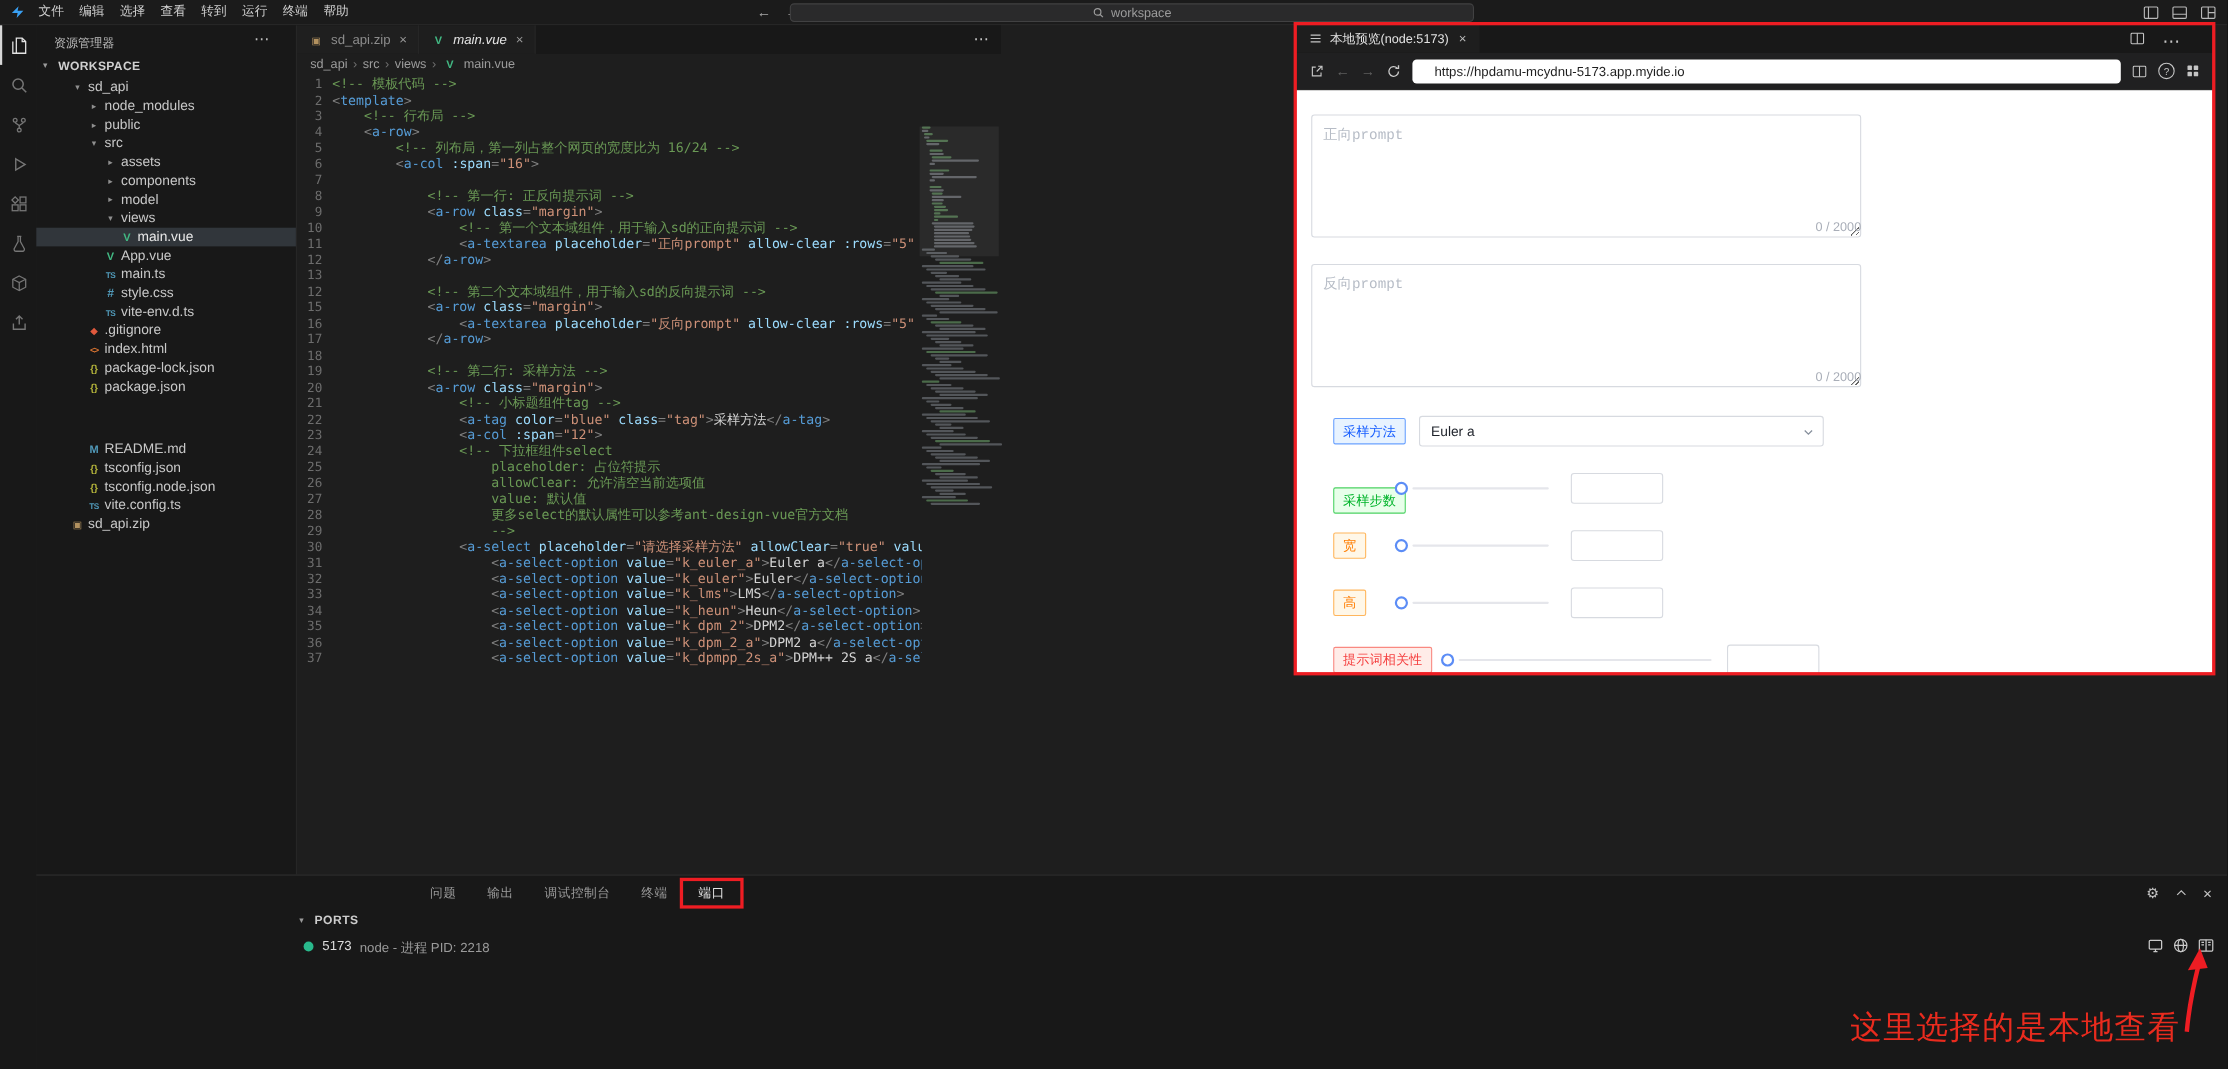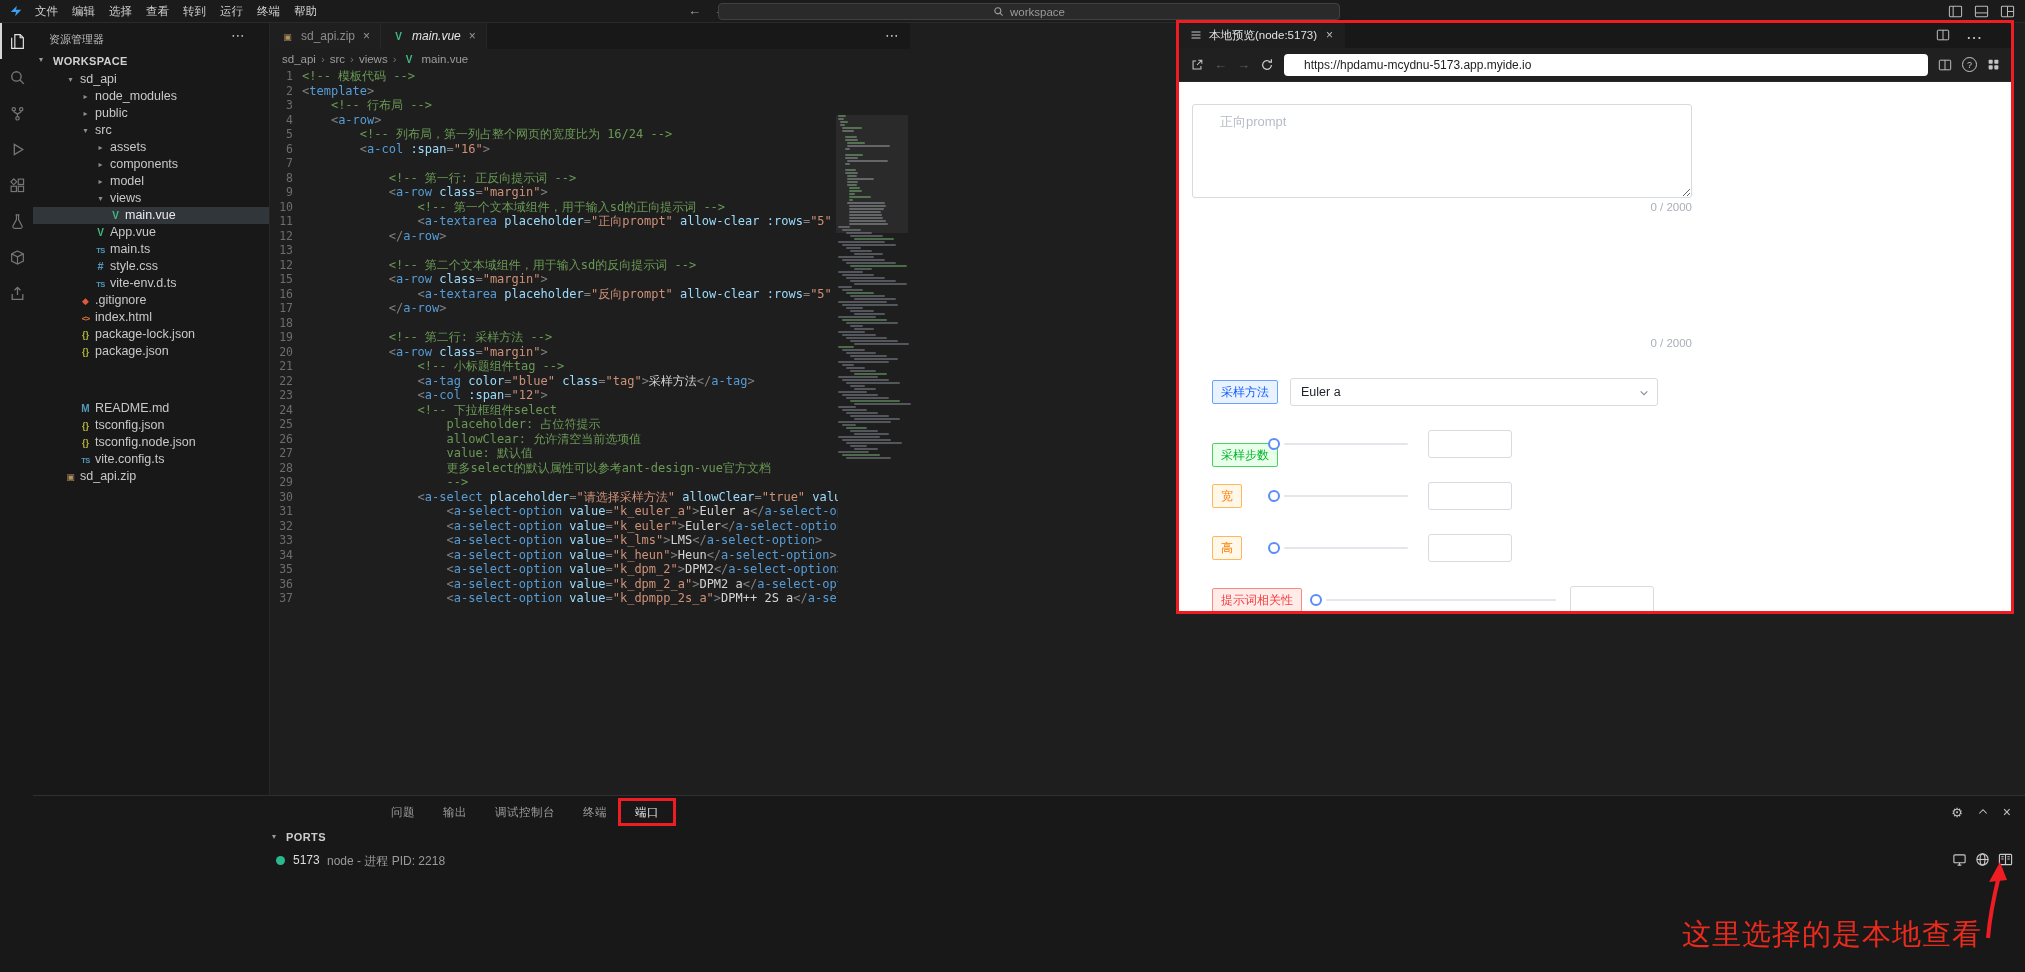--- a/index.html
+++ b/index.html
@@ -71,21 +71,21 @@
   #preview{position:absolute;left:1178px;top:22px;width:834px;height:590px;background:#181818;}
   #pv-tabbar{position:relative;height:26px;background:#181818;}
   #pv-tab{position:absolute;left:0;top:0;height:26px;display:flex;align-items:center;gap:7px;padding:0 12px;background:#1e1e1e;font-size:11.5px;color:#e2e2e2;}
   #pv-tab .tab-close{color:#bdbdbd;}
   #pv-tab-icons{position:absolute;right:30px;top:6px;display:flex;gap:16px;color:#c5c5c5;}
   #pv-toolbar{position:relative;height:34px;background:#202021;border-bottom:1px solid #2a2a2a;display:flex;align-items:center;gap:10px;padding:0 12px;box-sizing:border-box;}
   .tb-arrow{font-size:13px;color:#5e5e5e;}
   #pv-url{flex:1;height:22px;background:#fff;border-radius:4px;color:#1f1f1f;font-size:12px;line-height:22px;padding:0 20px;overflow:hidden;white-space:nowrap;}
   .q-icon{width:13px;height:13px;border:1px solid #c5c5c5;border-radius:50%;font-size:9px;display:flex;align-items:center;justify-content:center;color:#c5c5c5;}
   #pv-content{position:relative;height:530px;background:#fff;overflow:hidden;color:#1d2129;}
-  .pv-ta{position:absolute;left:14px;width:500px;height:94px;border:1px solid #d7dae0;border-radius:3px;padding:8px 27px;font-size:13px;font-family:Liberation Sans, sans-serif;box-sizing:border-box;color:#1d2129;background:#fff;resize:both;outline:none;}
+  .pv-ta{position:absolute;left:14px;width:500px;height:112px;border:1px solid #d7dae0;border-radius:3px;padding:8px 10px;font-size:13px;font-family:Liberation Mono, monospace;box-sizing:border-box;color:#1d2129;background:#fff;resize:both;outline:none;}
   .pv-ta::placeholder{color:#b6bcc6;}
   .pv-counter{position:absolute;left:14px;width:500px;text-align:right;font-size:11.5px;color:#a9aeb8;}
   .pv-row{position:absolute;left:0;width:100%;height:28px;}
   .pv-tag{position:absolute;left:34px;top:2px;height:22px;display:inline-flex;align-items:center;padding:0 8px;font-size:12px;border-radius:2px;border:1px solid;}
   .tag-blue{background:#e8f3ff;border-color:#6aa1ff;color:#165dff;}
   .tag-green{background:#e8ffea;border-color:#4cd263;color:#00b42a;margin-top:11px;}
   .tag-orange{background:#fff7e8;border-color:#ffb65d;color:#ff7d00;}
   .tag-red{background:#ffece8;border-color:#f98981;color:#f53f3f;}
   #pv-select{position:absolute;left:112px;top:0;width:368px;height:28px;border:1px solid #d7dae0;border-radius:3px;background:#fff;box-sizing:border-box;}
   #pv-select .sel-value{position:absolute;left:10px;top:0;line-height:26px;font-size:12.5px;color:#1d2129;}
@@ -600,20 +600,21 @@
             <rect x="2" y="2" width="5" height="5" rx="1"></rect>
             <rect x="9" y="2" width="5" height="5" rx="1"></rect>
             <rect x="2" y="9" width="5" height="5" rx="1"></rect>
             <rect x="9" y="9" width="5" height="5" rx="1"></rect>
           </svg>
         </span>
     </div>
     <div id="pv-content">
       <textarea class="pv-ta" style="top: 22px;" placeholder="正向prompt"></textarea>
       <div class="pv-counter" style="top:119px">0 / 2000</div>
+      <textarea class="pv-ta" style="top: 158px;" placeholder="反向prompt"></textarea>
       <div class="pv-counter" style="top:255px">0 / 2000</div>
 
       <div class="pv-row" style="top:296px">
         <span class="pv-tag tag-blue">采样方法</span>
         <div id="pv-select">
           <span class="sel-value">Euler a</span>
           <span class="sel-caret">
               <svg width="10" height="10" viewBox="0 0 12 12" fill="none" stroke="currentColor" stroke-width="1.4">
                 <path d="M2 4l4 4 4-4"></path>
               </svg>

